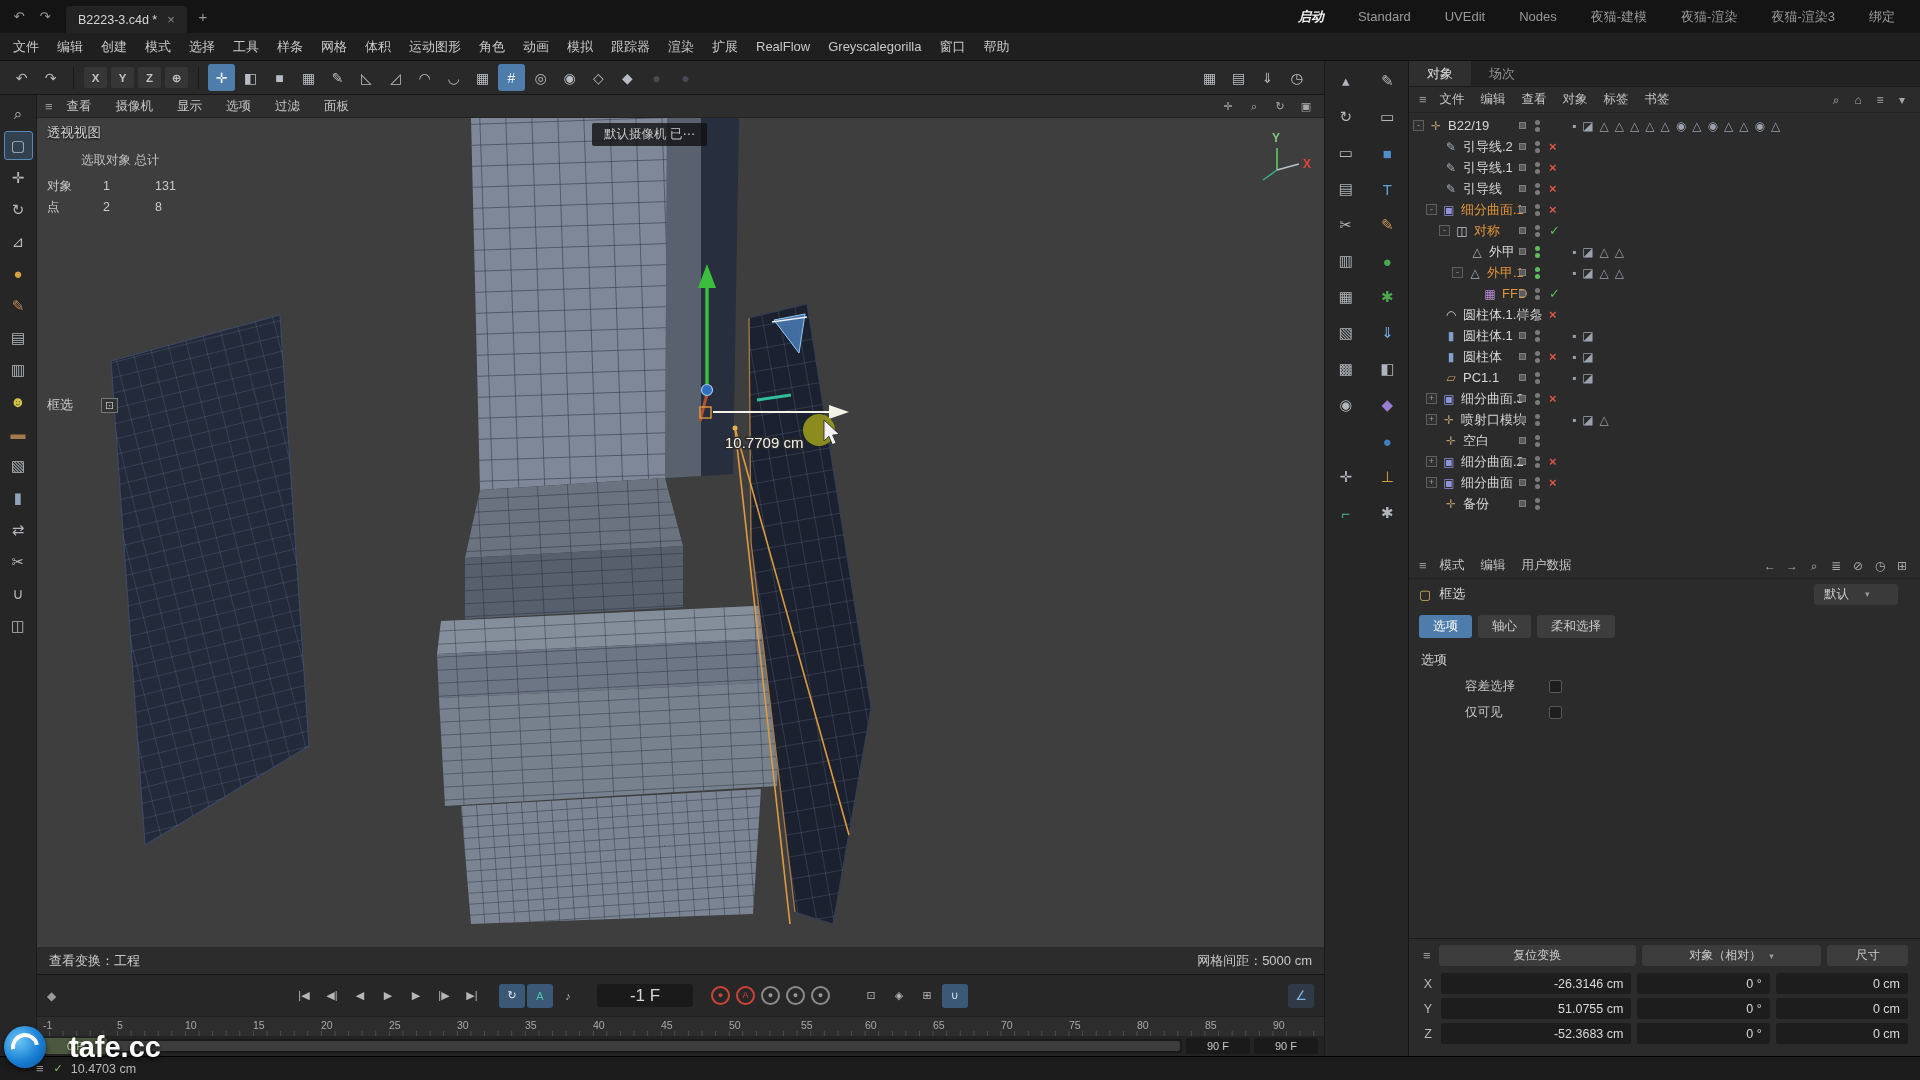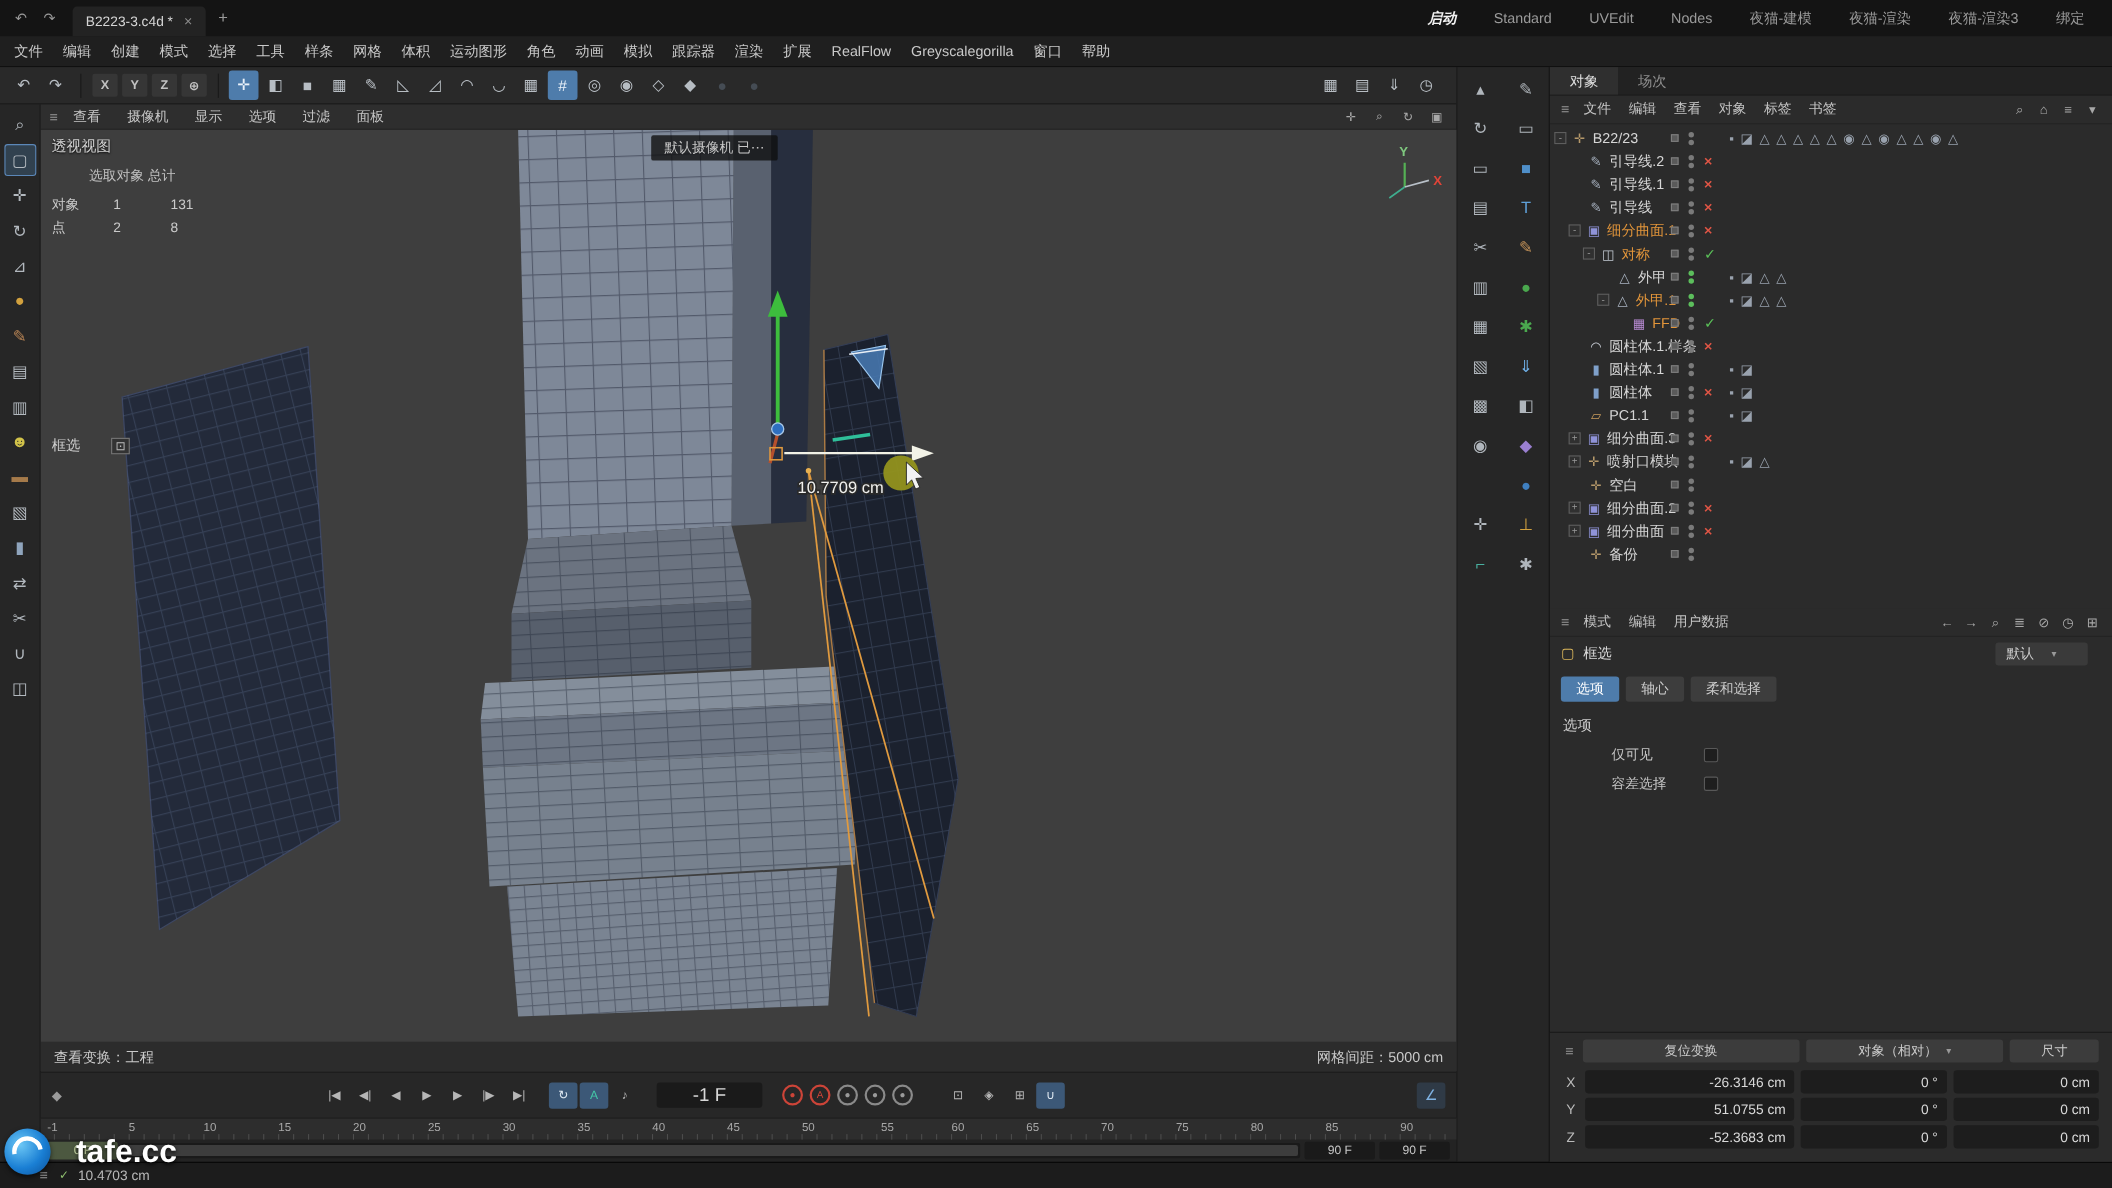--- a/index.html
+++ b/index.html
@@ -683,21 +683,21 @@
           </div>
           <div class="mini-btn">
             <span class="g">▾</span>
           </div>
         </div>
     </div>
     <div class="tree">
         <div class="tree-row" style="padding-left: 4px;">
           <span class="expander box">-</span>
           <span class="obj-icon" style="color: rgb(181, 152, 106);">✛</span>
-          <span class="obj-name">B22/23</span>
+          <span class="obj-name">B22/19</span>
           <span class="ctl square"></span>
           <span class="ctl dots">
             <i class="dot"></i>
             <i class="dot"></i>
           </span>
           <span class="ctl tags">
             <i>▪</i>
             <i>◪</i>
             <i>△</i>
             <i>△</i>
@@ -975,25 +975,25 @@
       </div>
     </div>
     <div class="attr-modes">
         <div class="mode-btn active">选项</div>
         <div class="mode-btn">轴心</div>
         <div class="mode-btn">柔和选择</div>
       </div>
     <div class="attr-section">选项</div>
     <div>
         <div class="attr-field-row">
+          <span class="fl">容差选择</span>
+          <div class="checkbox"></div>
+        </div>
+        <div class="attr-field-row">
           <span class="fl">仅可见</span>
-          <div class="checkbox"></div>
-        </div>
-        <div class="attr-field-row">
-          <span class="fl">容差选择</span>
           <div class="checkbox"></div>
         </div>
       </div>
     <div class="spacer"></div>
 
     <div class="coords">
       <div class="coord-head">
         <span class="burger">≡</span>
         <div class="coord-btn wide">复位变换</div>
         <div class="coord-btn">

